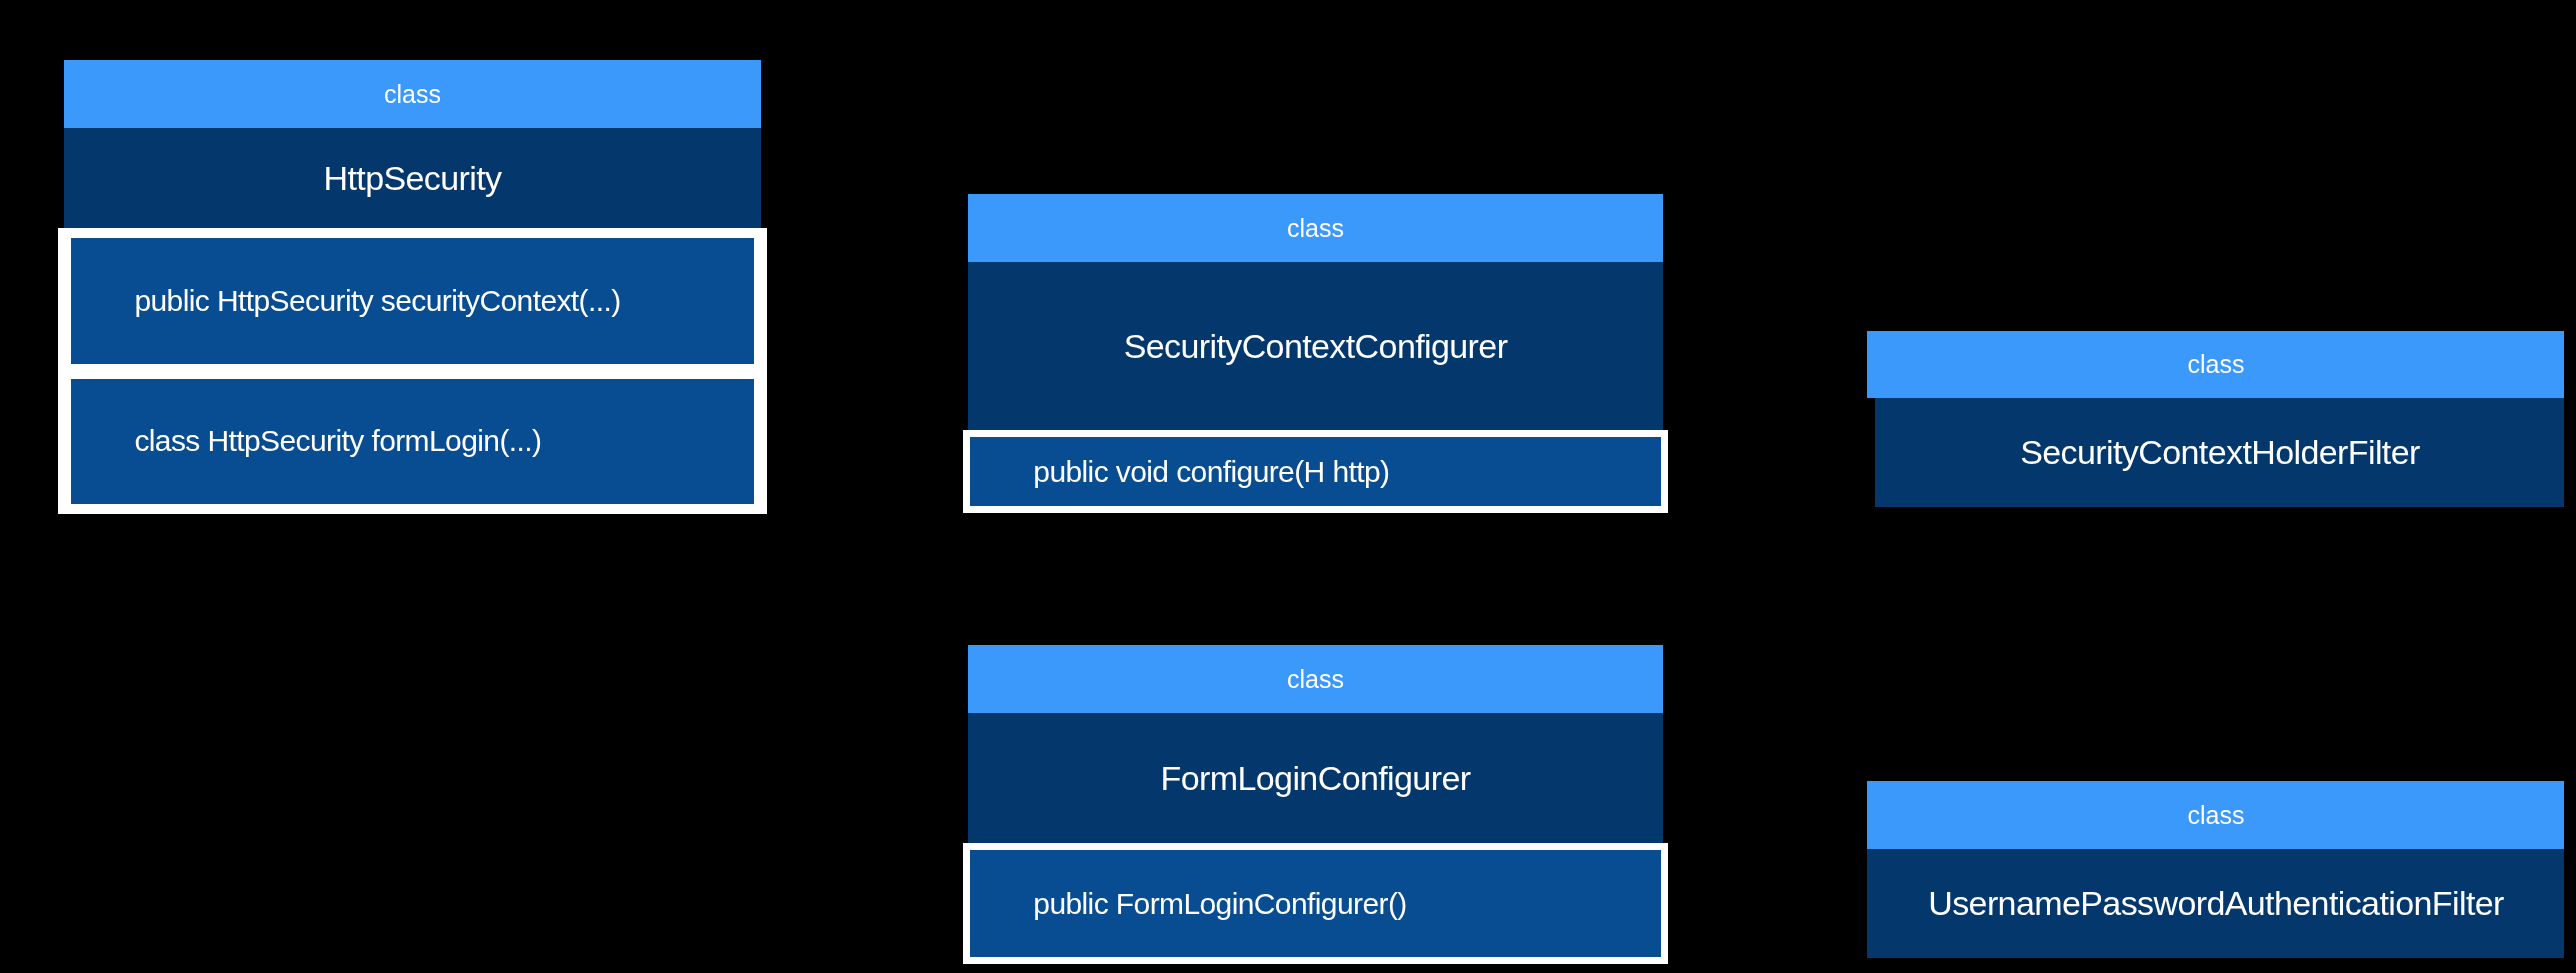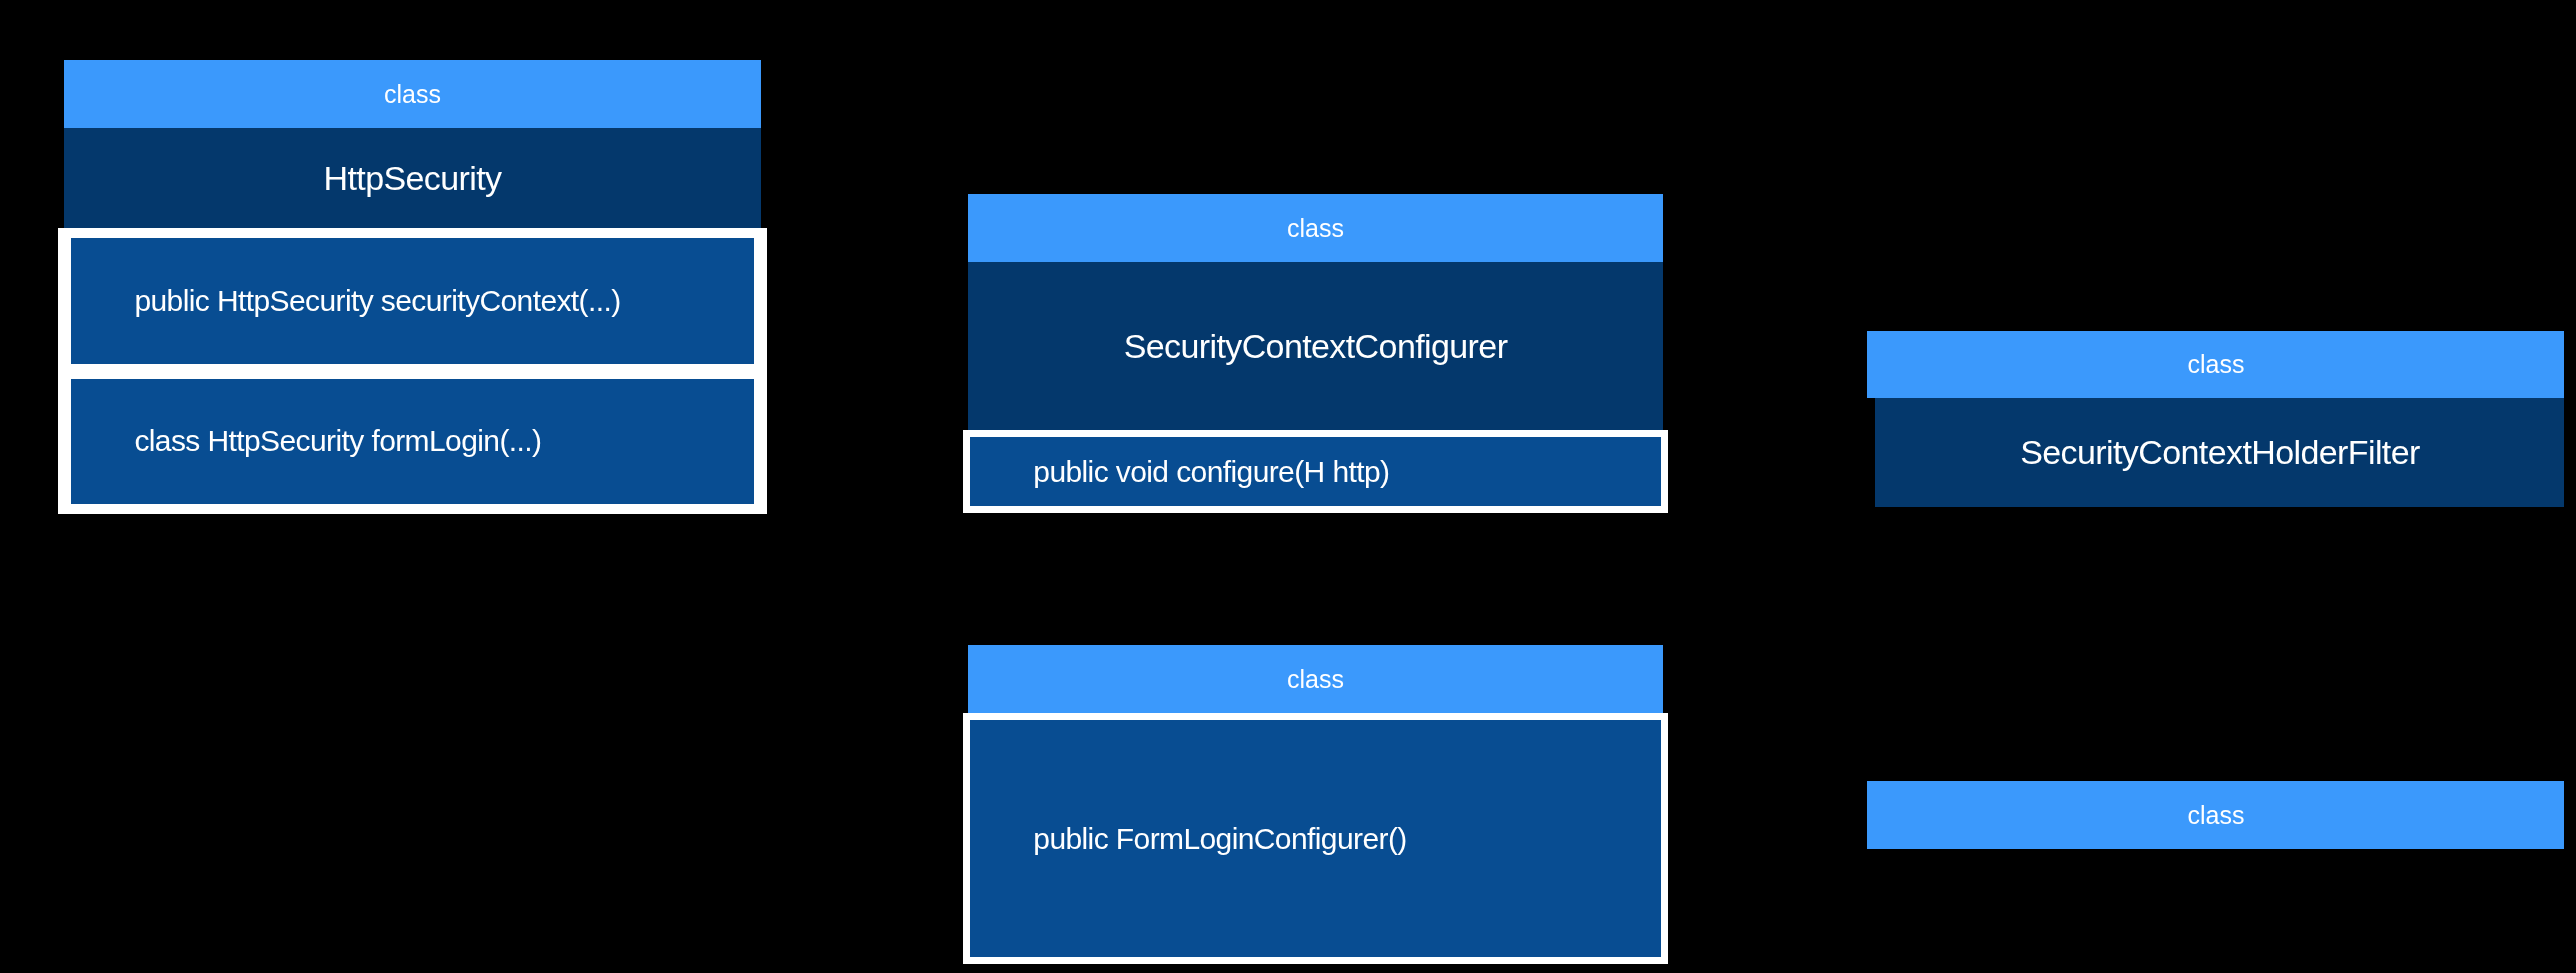--- a/index.html
+++ b/index.html
@@ -114,25 +114,27 @@
     <div class="uml-header">
       <span>class</span>
     </div>
     <div class="uml-title">SecurityContextHolderFilter</div>
   </div>
 
   <div class="uml-class box4">
     <div class="uml-header">
       <span>class</span>
     </div>
+    <div class="uml-title">FormLoginConfigurer</div>
     <div class="uml-methods">
       <div class="uml-method">public FormLoginConfigurer()</div>
     </div>
   </div>
 
   <div class="uml-class box5">
     <div class="uml-header">
       <span>class</span>
     </div>
+    <div class="uml-title">UsernamePasswordAuthenticationFilter</div>
   </div>
 
 </div>
 
 
 </body></html>

